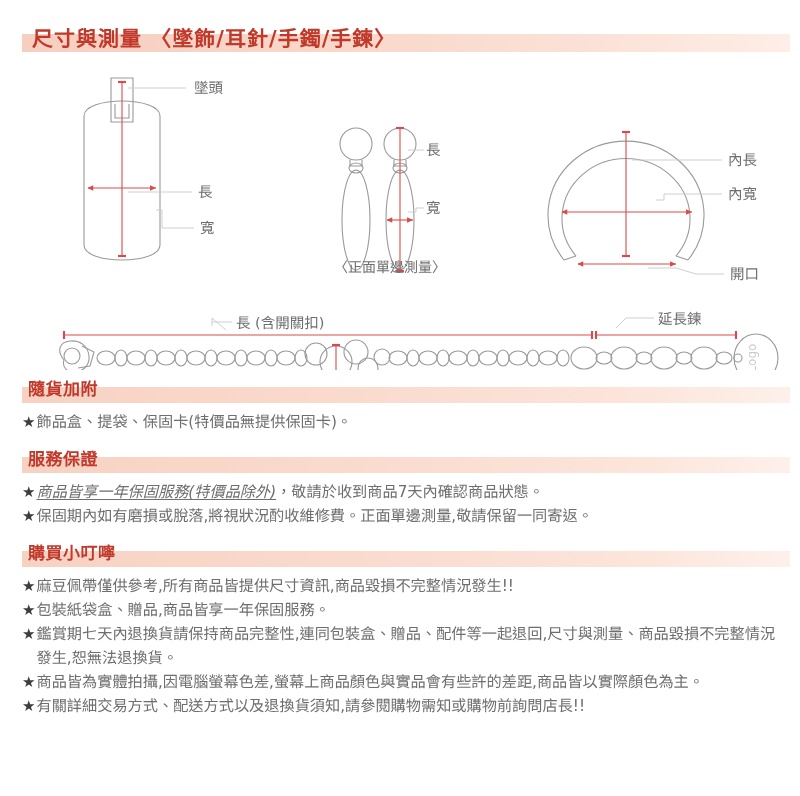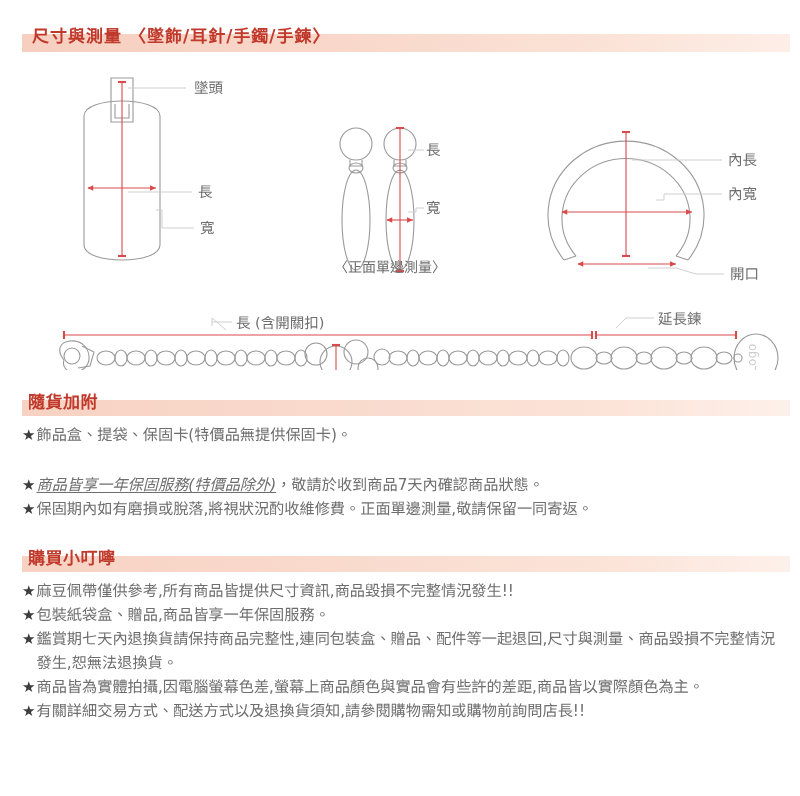--- a/index.html
+++ b/index.html
@@ -26,38 +26,38 @@
     left: 22px;
     right: 10px;
     top: 20px;
     height: 18px;
     background: linear-gradient(90deg, #f6cfc0 0%, #f8d6c8 35%, #fbe2d6 75%, #fdeee7 100%);
   }
   .title-banner .title-text {
     position: absolute;
     left: 32px;
     top: 8px;
-    font-size: 17px;
+    font-size: 21px;
     font-weight: bold;
     color: #c0392b;
     letter-spacing: 1px;
     white-space: nowrap;
   }
 
   
   .diagrams {
     position: relative;
     width: 800px;
     height: 310px;
     margin-left: 16px;
   }
   .diagrams svg { display: block; }
 
   
-  .section { margin: 16px 0 4px 0; }
+  .section { margin: 3px 0 4px 0; }
 
   .section-head {
     position: relative;
     height: 32px;
   }
   .section-head .band {
     position: absolute;
     left: 22px;
     right: 10px;
     top: 14px;
@@ -287,20 +287,24 @@
         <div class="head-text">隨貨加附</div>
       </div>
       <div class="bullets">
         <div class="bullet-row">
           <span class="bullet-star">★</span>
           <span class="bullet-text">飾品盒、提袋、保固卡(特價品無提供保固卡)。</span>
         </div>
       </div>
     </div>
     <div class="section">
+      <div class="section-head">
+        <div class="band"></div>
+        <div class="head-text">服務保證</div>
+      </div>
       <div class="bullets">
         <div class="bullet-row">
           <span class="bullet-star">★</span>
           <span class="bullet-text"><u>商品皆享一年保固服務(特價品除外)</u><span>，敬請於收到商品7天內確認商品狀態。</span></span>
         </div>
         <div class="bullet-row">
           <span class="bullet-star">★</span>
           <span class="bullet-text">保固期內如有磨損或脫落,將視狀況酌收維修費。正面單邊測量,敬請保留一同寄返。</span>
         </div>
       </div>

